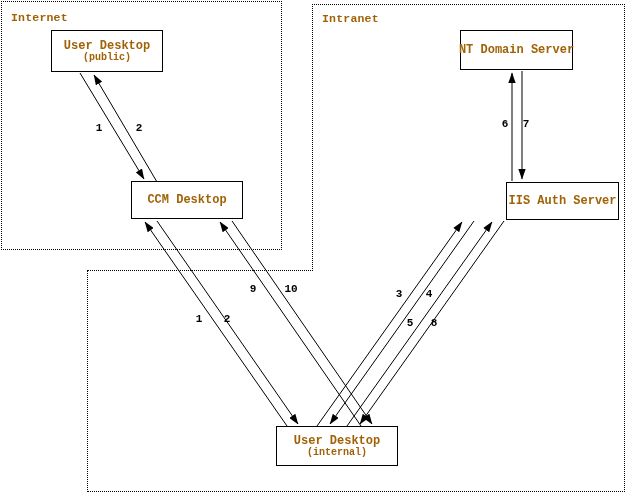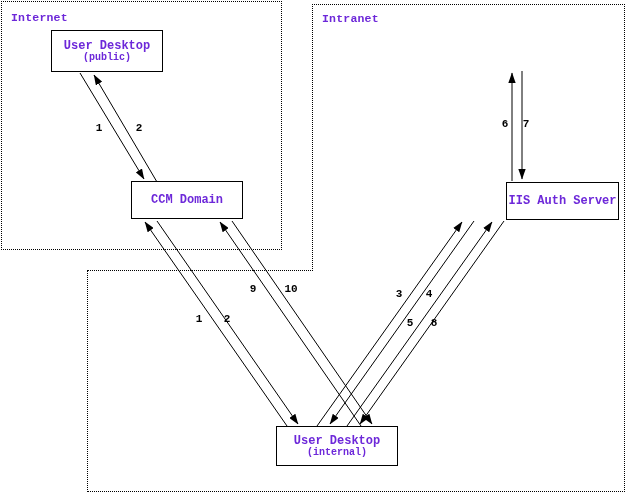--- a/index.html
+++ b/index.html
@@ -1,18 +1,18 @@
 <!DOCTYPE html>
 <html><head>
 <meta charset="utf-8">
 <style>
   html,body{margin:0;padding:0;background:#ffffff;}
   #diagram{
     position:relative;width:627px;height:497px;background:#ffffff;overflow:hidden;
-    font-family:"Liberation Mono","DejaVu Sans Mono",monospace;color:#6d28d9;
+    font-family:"Liberation Mono","DejaVu Sans Mono",monospace;color:#a16207;
   }
   .zone{position:absolute;border:1px dotted #000000;}
   #zone-internet{left:1px;top:1px;width:279px;height:247px;}
   #zone-intranet{left:312px;top:4px;width:311px;height:266px;border-bottom:none;}
   #zone-internal{left:87px;top:270px;width:536px;height:221px;border-top:none;}
   #zone-internal-top{left:87px;top:270px;width:226px;height:0;border:none;border-top:1px dotted #000000;}
   .zone-label{
     position:absolute;font-size:11.5px;font-weight:bold;white-space:pre;letter-spacing:0.2px;
   }
   #label-internet{left:11px;top:11px;}
@@ -81,23 +81,26 @@
         <text x="526" y="127" text-anchor="middle">7</text>
       </g>
   </svg>
 
   <div class="node" id="node-user-desktop-public">
     <span class="label">User Desktop</span>
     <span class="sublabel">(public)</span>
   </div>
 
   <div class="node" id="node-ccm-server">
-    <span class="label">CCM Domain</span>
+    <span class="label">CCM Desktop</span>
   </div>
 
+  <div class="node" id="node-nt-domain-server">
+    <span class="label">NT Domain Server</span>
+  </div>
 
   <div class="node" id="node-iis-auth-server">
     <span class="label">IIS Auth Server</span>
   </div>
 
   <div class="node" id="node-user-desktop-internal">
     <span class="label">User Desktop</span>
     <span class="sublabel">(internal)</span>
   </div>
 

